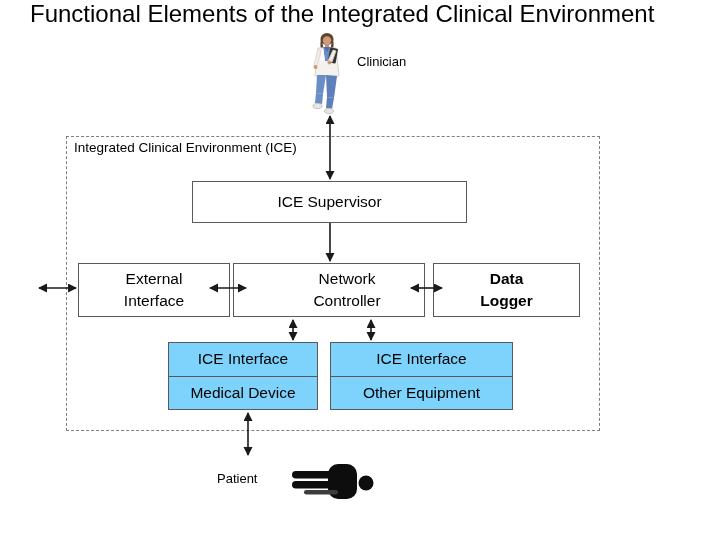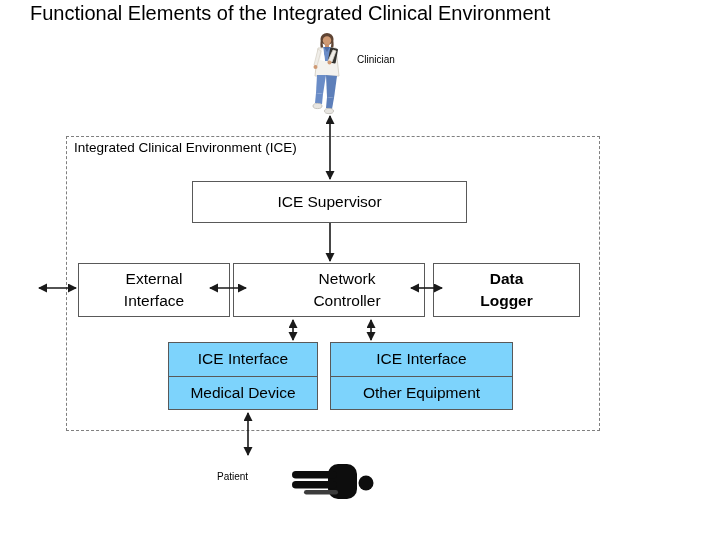--- a/index.html
+++ b/index.html
@@ -1,19 +1,19 @@
 <!DOCTYPE html>
 <html><head>
 <meta charset="utf-8">
 <style>
   html,body{margin:0;padding:0;background:#fff;}
   .canvas{position:relative;width:720px;height:540px;background:#ffffff;
           font-family:"Liberation Sans", sans-serif;color:#000;overflow:hidden;}
-  .title{position:absolute;left:30px;top:2px;font-size:20px;line-height:23.5px;color:#000;}
-  .label{position:absolute;font-size:10px;color:#000;white-space:nowrap;}
+  .title{position:absolute;left:30px;top:2px;font-size:24px;line-height:23.5px;color:#000;}
+  .label{position:absolute;font-size:13px;color:#000;white-space:nowrap;}
   .ice-frame{position:absolute;left:66px;top:136px;width:534px;height:295px;
              border:1px dashed #7f7f7f;box-sizing:border-box;background:transparent;}
   .ice-frame-label{position:absolute;left:7px;top:3px;font-size:13.5px;white-space:nowrap;}
   .bx{position:absolute;background:#ffffff;border:1.5px solid #595959;box-sizing:border-box;
       display:flex;flex-direction:column;align-items:center;justify-content:center;
       text-align:center;font-size:15.5px;line-height:22px;}
   .bx .ln{display:block;}
   .unit{position:absolute;background:#7dd3fc;border:1.5px solid #595959;box-sizing:border-box;
         display:flex;flex-direction:column;}
   .cell{flex:1;display:flex;align-items:center;justify-content:center;font-size:15.5px;}

